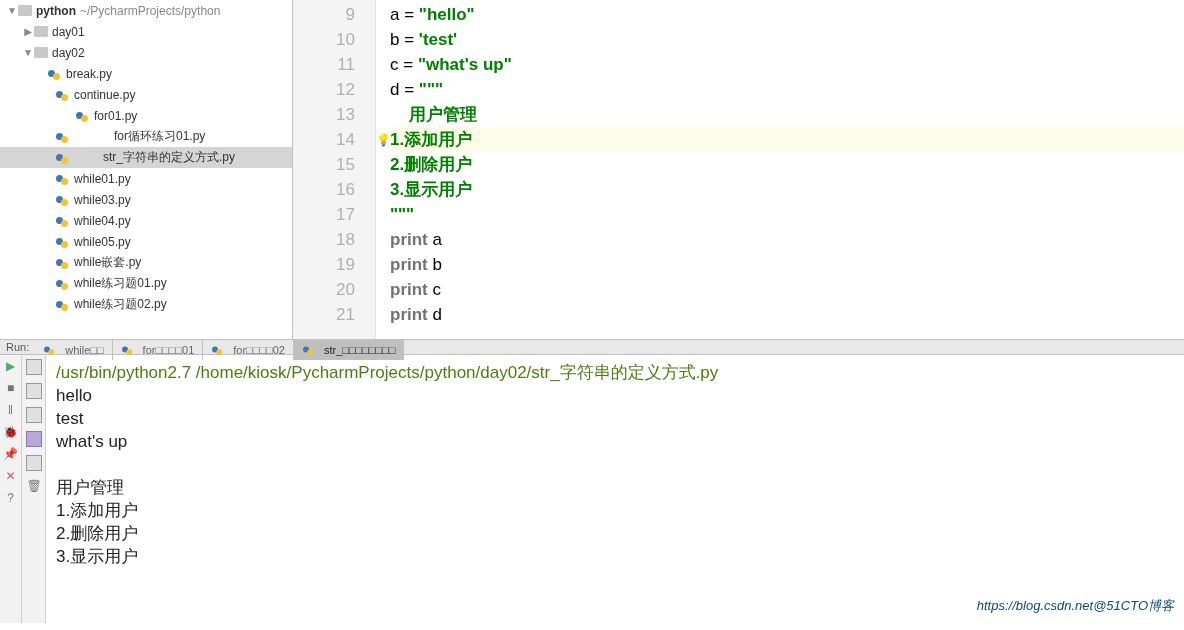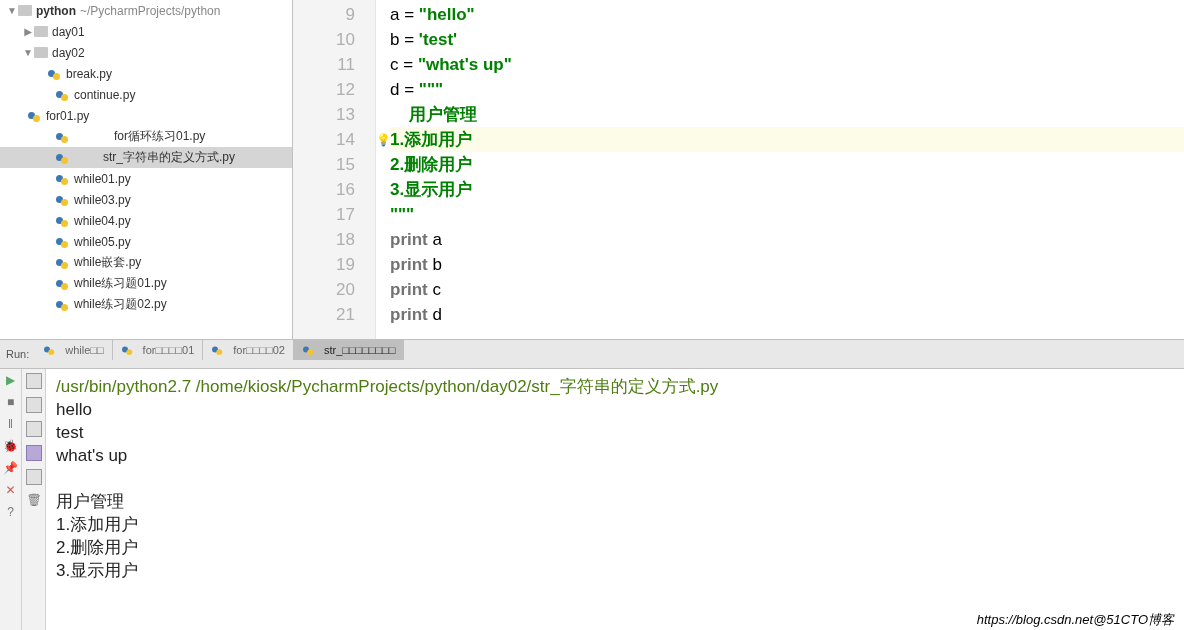--- a/index.html
+++ b/index.html
@@ -16,36 +16,36 @@
 .path { color:#888; margin-left:4px; }
 .editor { flex:1; display:flex; font-family:"Courier New",monospace; font-size:17px; line-height:25px; }
 .gutter { width:83px; text-align:right; color:#b0b0b0; background:#f4f4f4; border-right:1px solid #e4e4e4; padding-right:20px; padding-top:2px; }
 .gutter div { height:25px; }
 .code { flex:1; padding-left:14px; padding-top:2px; position:relative; }
 .code-line { height:25px; white-space:pre; }
 .code-line.hl { background:#fdfce8; }
 .kw { color:#737373; font-weight:bold; }
 .str { color:#008000; font-weight:bold; }
 .bulb { position:absolute; left:0px; top:128px; font-size:12px; }
-.run-header { height:29px; background:#e8e8e8; border-bottom:1px solid #c0c0c0; display:flex; align-items:center; font-size:11px; }
+.run-header { height:15px; background:#e8e8e8; border-bottom:1px solid #c0c0c0; display:flex; align-items:center; font-size:11px; }
 .run-label { padding:0 6px; color:#555; }
 .tab { display:flex; align-items:center; height:20px; padding:0 8px; border-right:1px solid #c0c0c0; color:#666; cursor:pointer; gap:4px; }
 .tab.active { background:#bfbfbf; color:#222; }
 .tab .pyfile { transform:scale(0.85); }
 .bottom { display:flex; height:268px; }
 .run-tools { width:22px; background:#f2f2f2; border-right:1px solid #d0d0d0; display:flex; flex-direction:column; align-items:center; padding-top:4px; gap:8px; }
 .tool { width:14px; height:14px; font-size:12px; color:#777; cursor:pointer; text-align:center; }
 .play { color:#59a869; }
 .stopx { color:#d9534f; }
 .run-tools2 { width:24px; background:#f2f2f2; border-right:1px solid #d0d0d0; display:flex; flex-direction:column; align-items:center; padding-top:4px; gap:8px; }
 .sq { width:16px; height:16px; border:1px solid #999; background:#e0e0e0; cursor:pointer; }
 .sq.act { background:#b8a8d8; border-color:#8a7ab0; }
 .console { flex:1; padding:6px 10px; font-family:"Courier New",monospace; font-size:17px; line-height:23px; color:#222; position:relative; }
 .cmd { color:#4d7c0f; }
-.watermark { position:absolute; right:10px; bottom:6px; color:#000000; font-size:13px; font-style:italic; font-family:Arial,sans-serif; }
+.watermark { position:absolute; right:10px; bottom:6px; color:#0c4a6e; font-size:13px; font-style:italic; font-family:Arial,sans-serif; }
 </style>
 </head>
 <body>
 
 <div class="top">
   <div class="tree">
     <div class="tree-row">
       <span class="arrow">▼</span>
       <span class="folder"></span>
       <b>python</b>
@@ -63,21 +63,21 @@
           <span>day02</span>
         </div>
         <div class="tree-row" style="padding-left: 48px;">
           <span class="pyfile"></span>
           <span>break.py</span>
         </div>
         <div class="tree-row" style="padding-left: 56px;">
           <span class="pyfile"></span>
           <span>continue.py</span>
         </div>
-        <div class="tree-row" style="padding-left: 28px; align-items: center;">
+        <div class="tree-row" style="padding-left: 76px; align-items: center;">
           <span class="pyfile"></span>
           <span>for01.py</span>
         </div>
         <div class="tree-row" style="padding-left: 56px; gap: 40px;">
           <span class="pyfile"></span>
           <span>for循环练习01.py</span>
         </div>
         <div class="tree-row sel" style="padding-left: 56px; gap: 29px;">
           <span class="pyfile"></span>
           <span>str_字符串的定义方式.py</span>

